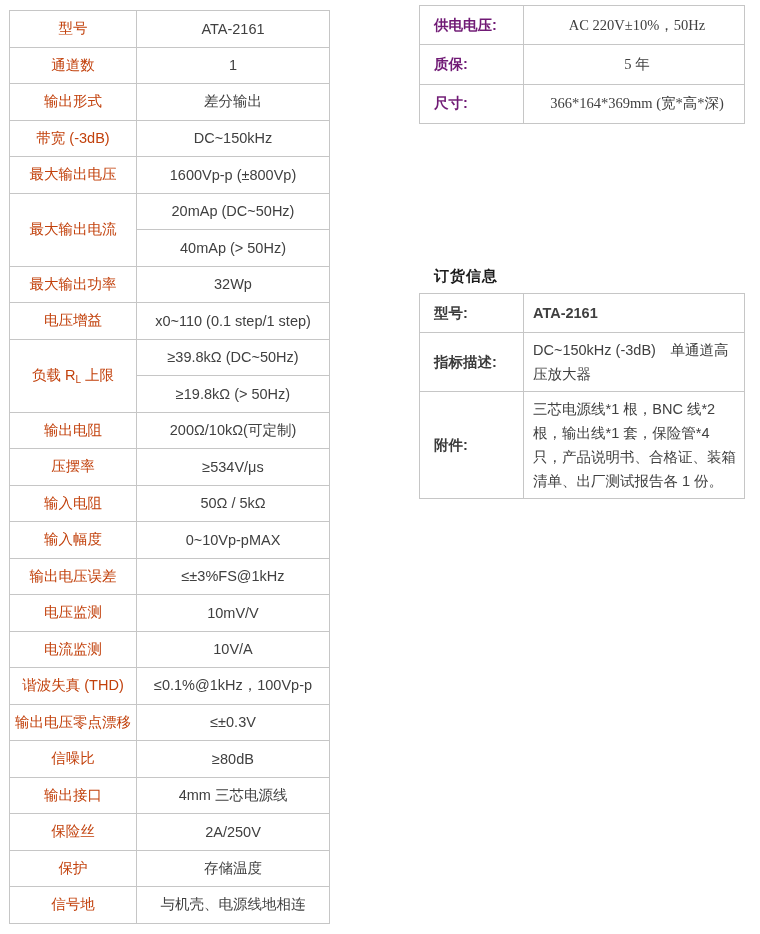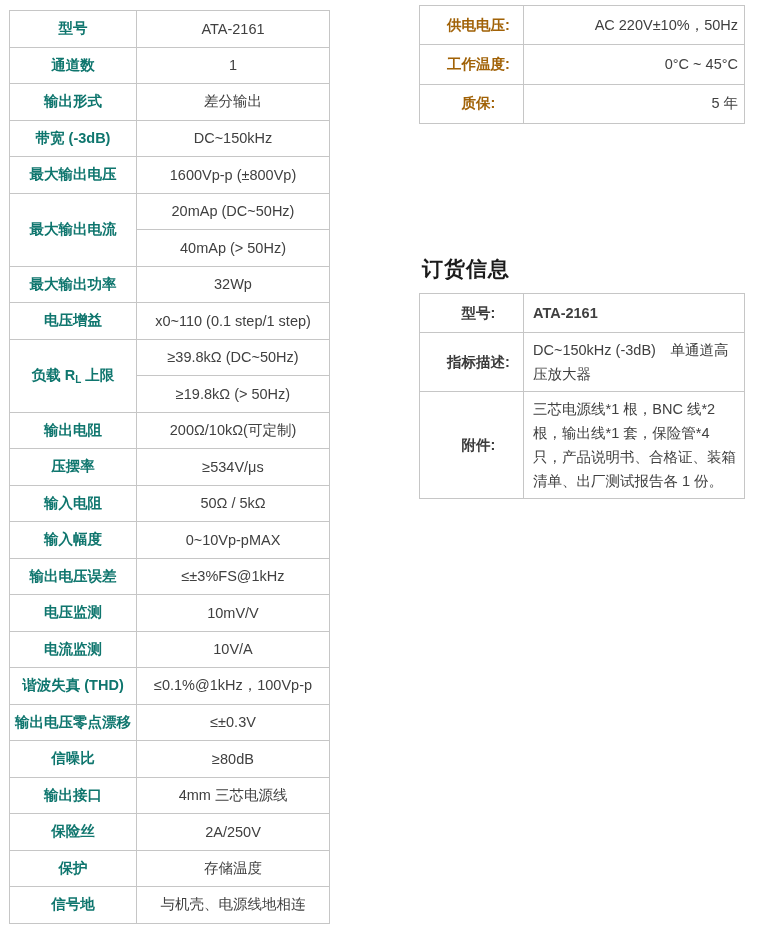--- a/index.html
+++ b/index.html
@@ -35,70 +35,71 @@
   
   .spec-table {
     left: 9px;
     top: 10px;
     width: 321px;
   }
   .spec-table tr { height: 36.5px; }
   .spec-table td.label {
     width: 126px;
     text-align: center;
-    font-weight: 700;
-    color: #0f766e;
+    font-weight: 400;
+    color: #c2410c;
   }
   .spec-table td.value {
     text-align: center;
   }
   .spec-table sub {
     font-size: 10px;
     vertical-align: -3px;
   }
   
   .general-table {
     left: 419px;
     top: 5px;
     width: 326px;
   }
   .general-table tr { height: 39.3px; }
   .general-table td.label {
     width: 89px;
+    text-align: left;
+    font-weight: 700;
+    color: #701a75;
+    padding-left: 14px;
+  }
+  .general-table td.value {
     text-align: center;
-    font-weight: 700;
-    color: #a16207;
-    padding-left: 14px;
-  }
-  .general-table td.value {
-    text-align: right;
     padding-left: 12px;
     padding-right: 6px;
+    font-family: Liberation Serif, serif;
   }
   
   .ordering-heading {
     position: absolute;
     left: 418px;
     top: 251px;
-    margin: 4px;
-    font-size: 21px;
+    margin: 16px;
+    font-size: 15px;
     font-weight: 700;
     color: #1b1b1b;
     letter-spacing: 1px;
   }
   .ordering-table {
     left: 419px;
     top: 293px;
     width: 326px;
   }
   .ordering-table tr { height: 39px; }
   .ordering-table tr.tall { height: 72px; }
   .ordering-table td.label {
     width: 89px;
-    text-align: center;
+    text-align: left;
     font-weight: 700;
     color: #3b3b3b;
     padding-left: 14px;
     vertical-align: middle;
   }
   .ordering-table td.value {
     text-align: left;
     padding: 5px 8px 5px 9px;
     line-height: 24px;
     vertical-align: middle;
@@ -213,26 +214,26 @@
       </tbody>
   </table>
 
   <table class="general-table">
     <tbody id="general-body">
         <tr>
           <td class="label">供电电压:</td>
           <td class="value">AC 220V±10%，50Hz</td>
         </tr>
         <tr>
-          <td class="label">工作温度:</td>
-          <td class="value">0°C ~ 45°C</td>
-        </tr>
-        <tr>
           <td class="label">质保:</td>
           <td class="value">5 年</td>
+        </tr>
+        <tr>
+          <td class="label">尺寸:</td>
+          <td class="value">366*164*369mm (宽*高*深)</td>
         </tr>
       </tbody>
   </table>
 
   <h2 class="ordering-heading">订货信息</h2>
 
   <table class="ordering-table">
     <tbody id="ordering-body">
         <tr>
           <td class="label">型号:</td>

